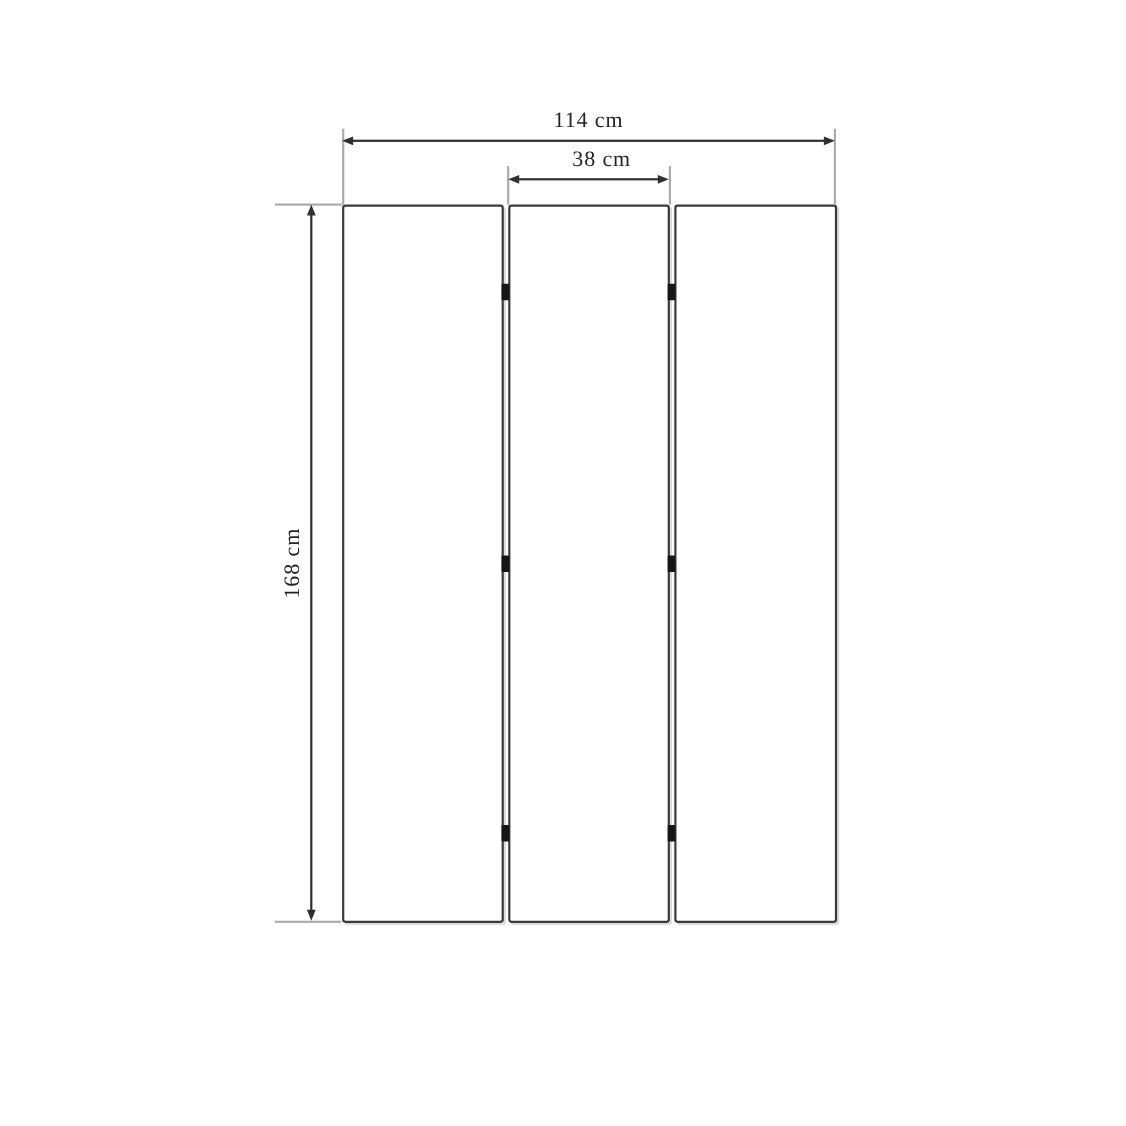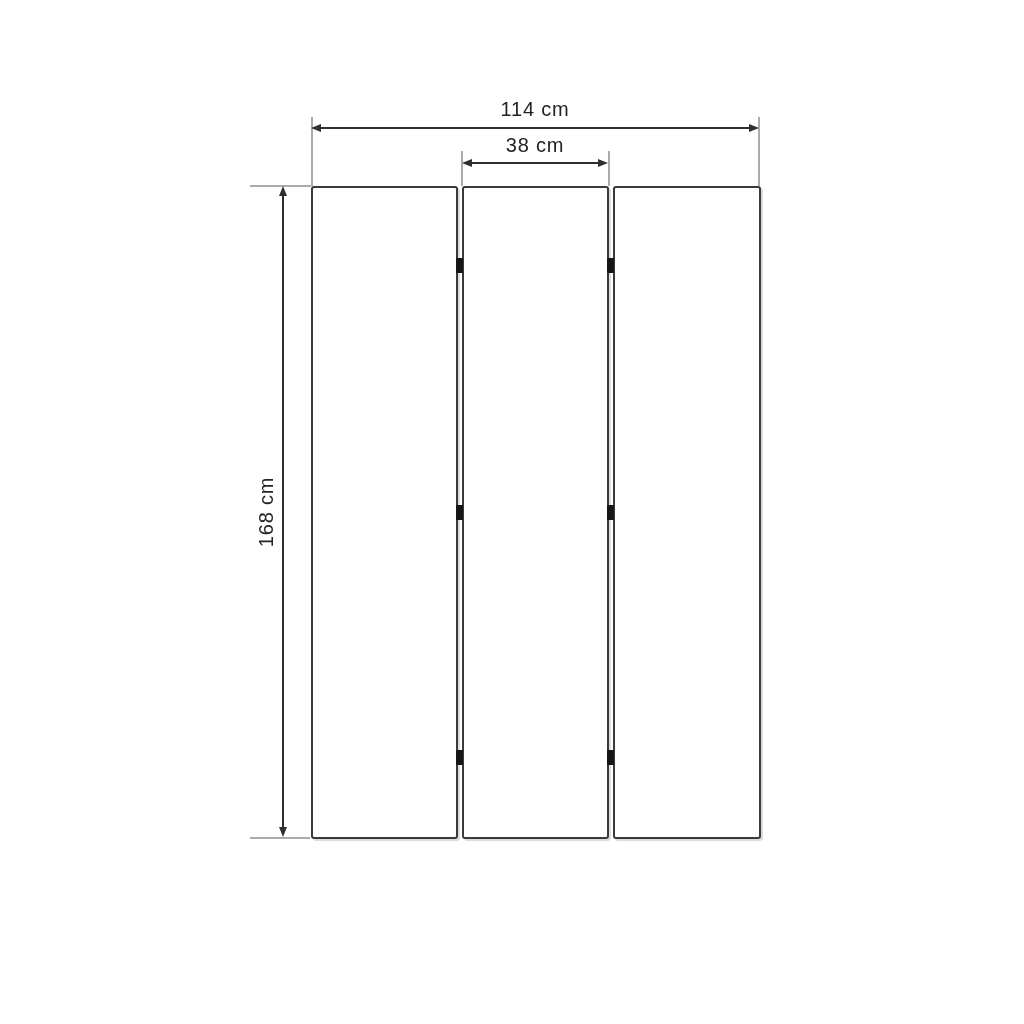--- a/index.html
+++ b/index.html
@@ -11,21 +11,21 @@
     --background: #ffffff;
   }
   * { margin: 0; padding: 0; box-sizing: border-box; }
   html, body { background: var(--background); }
   .canvas {
     position: relative;
     width: 969px;
     height: 1024px;
     background: var(--background);
     overflow: hidden;
-    font-family: Liberation Sans, sans-serif;
+    font-family: Liberation Serif, serif;
   }
   .panel {
     position: absolute;
     top: 186px;
     height: 653px;
     background: #ffffff;
     border: 2px solid var(--outline);
     border-radius: 3px;
     box-shadow: 2px 2px 0 rgba(60,60,60,0.18);
   }
@@ -96,21 +96,21 @@
   <div class="dim-line-h" style="left:318px; top:127px; width:434px;"></div>
   <div class="arrow arrow-left" style="left:311px; top:124px;"></div>
   <div class="arrow arrow-right" style="left:749px; top:124px;"></div>
   <div class="dim-label h" style="left:535px; top:98px;">114 cm</div>
 
   <div class="ext-line-v" style="left:461px; top:151px; height:35px;"></div>
   <div class="ext-line-v" style="left:608px; top:151px; height:35px;"></div>
   <div class="dim-line-h" style="left:469px; top:162px; width:132px;"></div>
   <div class="arrow arrow-left" style="left:462px; top:159px;"></div>
   <div class="arrow arrow-right" style="left:598px; top:159px;"></div>
-  <div class="dim-label h" style="left:535px; top:134px;">38 cm</div>
+  <div class="dim-label h" style="left:547px; top:134px;">38 cm</div>
 
   <div class="ext-line-h" style="left:250px; top:185px; width:61px;"></div>
   <div class="ext-line-h" style="left:250px; top:837px; width:60px;"></div>
   <div class="dim-line-v" style="left:282px; top:193px; width:2px; height:636px;"></div>
   <div class="arrow arrow-up" style="left:279px; top:186px;"></div>
   <div class="arrow arrow-down" style="left:279px; top:827px;"></div>
   <div class="dim-label v" style="left:266px; top:512px;">168 cm</div>
 
 </div>
 

